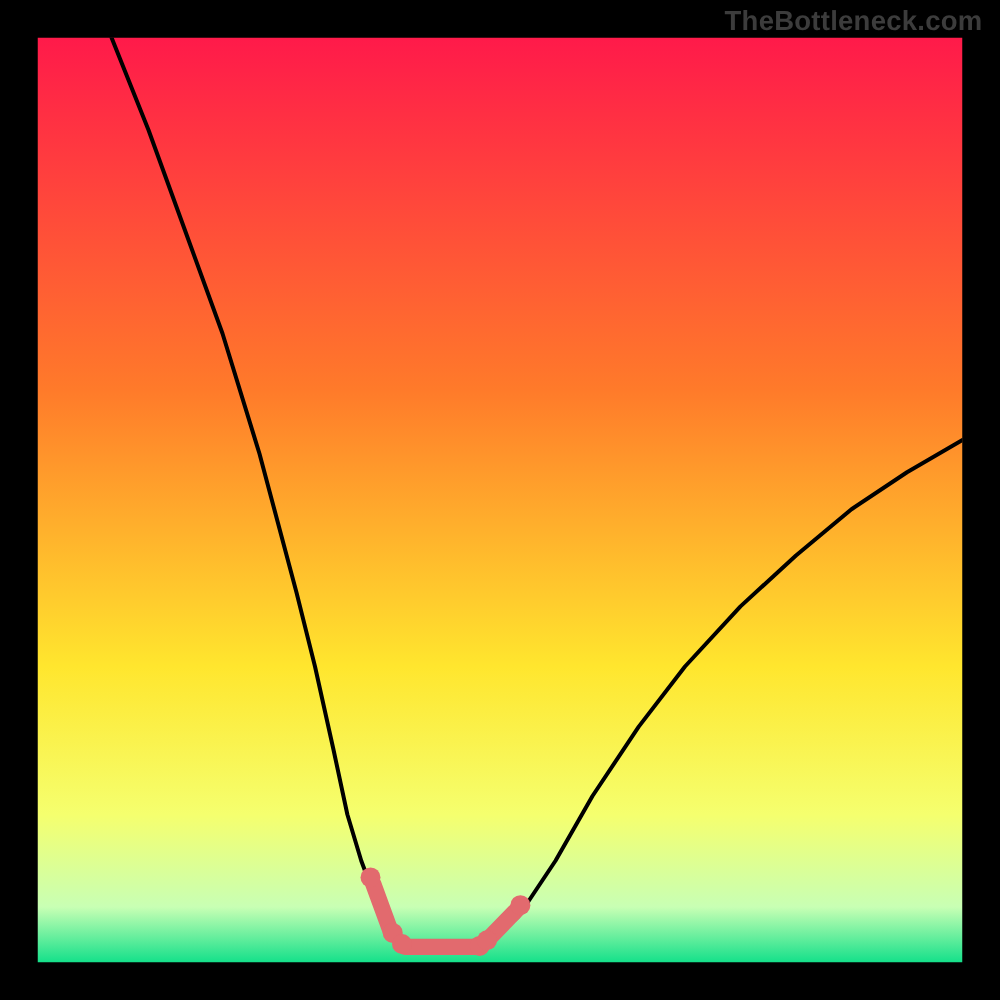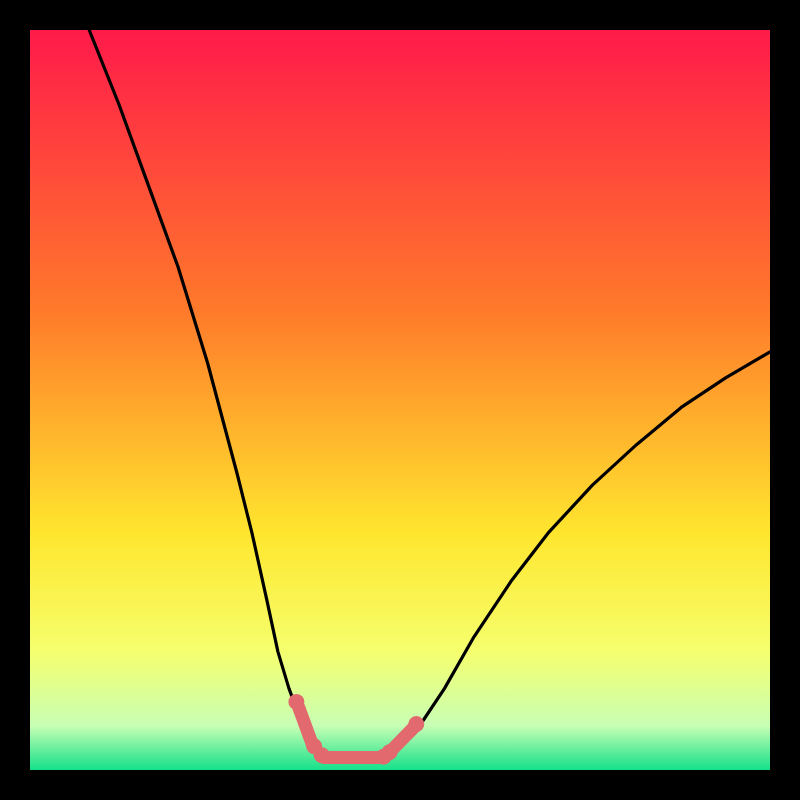--- a/index.html
+++ b/index.html
@@ -25,20 +25,21 @@
     left: 30px;
     top: 30px;
     width: 740px;
     height: 740px;
   }
 </style>
 </head>
 <body>
 
 <div class="frame">
+  <div class="watermark">TheBottleneck.com</div>
   <svg class="plot" viewBox="0 0 740 740" preserveAspectRatio="none">
     <defs>
       <linearGradient id="bg-grad" x1="0" y1="0" x2="0" y2="1">
         <stop id="g-stop-0" offset="0%" stop-color="#ff1a4a"></stop>
         <stop id="g-stop-1" offset="38%" stop-color="#ff7a2a"></stop>
         <stop id="g-stop-2" offset="68%" stop-color="#ffe62e"></stop>
         <stop id="g-stop-3" offset="84%" stop-color="#f5ff6e"></stop>
         <stop id="g-stop-4" offset="94%" stop-color="#c8ffb4"></stop>
         <stop id="g-stop-5" offset="100%" stop-color="#14e08a"></stop>
       </linearGradient>

